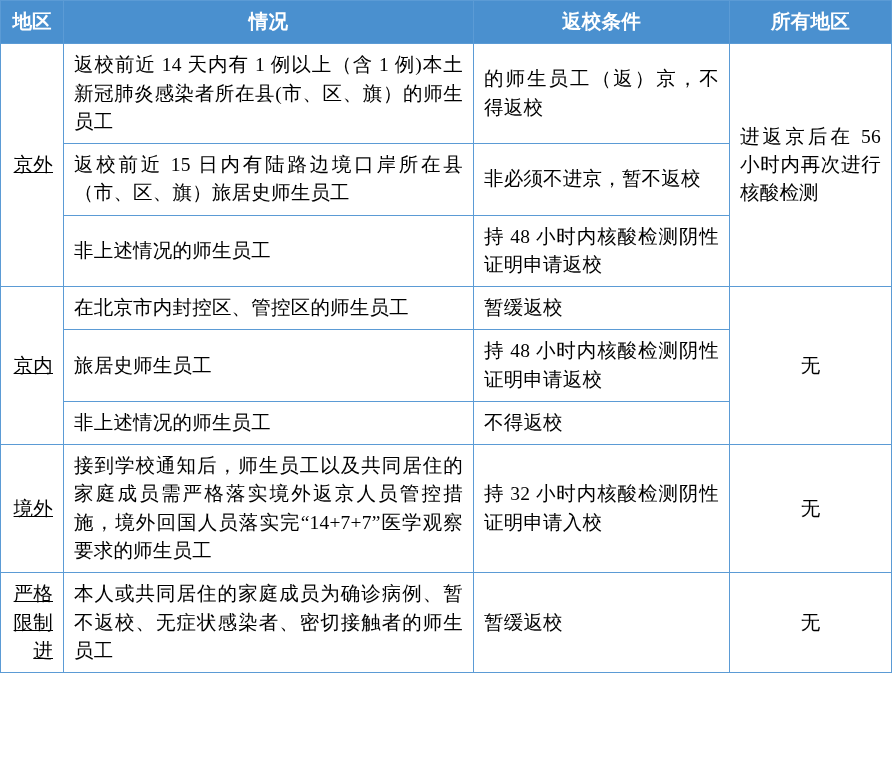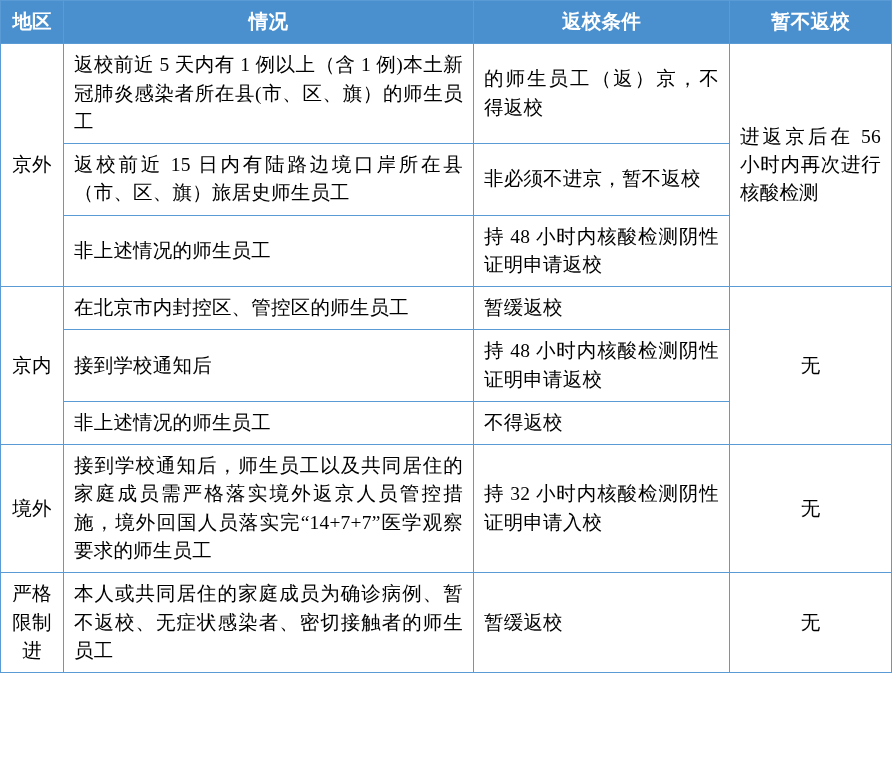--- a/index.html
+++ b/index.html
@@ -49,24 +49,25 @@
     padding: 11px 6px;
     border: 1px solid #4a90cf;
     letter-spacing: 1px;
   }
   thead th.head-region {
     letter-spacing: 0px;
     padding-left: 2px;
     padding-right: 2px;
   }
   td.region-cell {
-    text-align: center;
+    text-align: right;
     padding-left: 4px;
     padding-right: 4px;
     letter-spacing: 1px;
+    text-decoration: underline;
   }
   td.situation-cell {
     text-align: justify;
     text-justify: inter-ideograph;
   }
   td.condition-cell {
     text-align: justify;
     text-justify: inter-ideograph;
   }
   td.after-cell {
@@ -86,48 +87,48 @@
       <col class="c-region">
       <col class="c-situation">
       <col class="c-condition">
       <col class="c-after">
     </colgroup>
     <thead>
       <tr>
         <th class="head-region">地区</th>
         <th>情况</th>
         <th>返校条件</th>
-        <th>暂不返校</th>
+        <th>所有地区</th>
       </tr>
     </thead>
     <tbody>
 
       <tr>
         <td class="region-cell" rowspan="3">京外</td>
-        <td class="situation-cell">返校前近 5 天内有 1 例以上（含 1 例)本土新冠肺炎感染者所在县(市、区、旗）的师生员工</td>
+        <td class="situation-cell">返校前近 14 天内有 1 例以上（含 1 例)本土新冠肺炎感染者所在县(市、区、旗）的师生员工</td>
         <td class="condition-cell">的师生员工（返）京，不得返校</td>
         <td class="after-cell" rowspan="3">进返京后在 56 小时内再次进行核酸检测</td>
       </tr>
       <tr>
         <td class="situation-cell">返校前近 15 日内有陆路边境口岸所在县（市、区、旗）旅居史师生员工</td>
         <td class="condition-cell">非必须不进京，暂不返校</td>
       </tr>
       <tr>
         <td class="situation-cell">非上述情况的师生员工</td>
         <td class="condition-cell">持 48 小时内核酸检测阴性证明申请返校</td>
       </tr>
 
       <tr>
         <td class="region-cell" rowspan="3">京内</td>
         <td class="situation-cell">在北京市内封控区、管控区的师生员工</td>
         <td class="condition-cell">暂缓返校</td>
         <td class="after-cell center" rowspan="3">无</td>
       </tr>
       <tr>
-        <td class="situation-cell">接到学校通知后</td>
+        <td class="situation-cell">旅居史师生员工</td>
         <td class="condition-cell">持 48 小时内核酸检测阴性证明申请返校</td>
       </tr>
       <tr>
         <td class="situation-cell">非上述情况的师生员工</td>
         <td class="condition-cell">不得返校</td>
       </tr>
 
       <tr>
         <td class="region-cell">境外</td>
         <td class="situation-cell">接到学校通知后，师生员工以及共同居住的家庭成员需严格落实境外返京人员管控措施，境外回国人员落实完“14+7+7”医学观察要求的师生员工</td>

